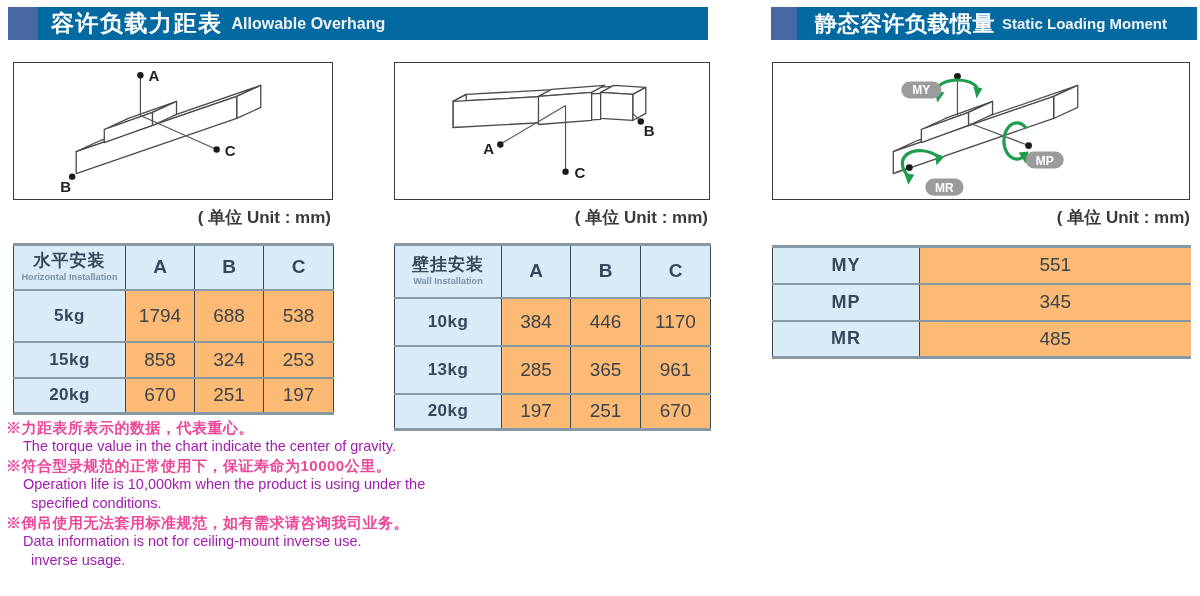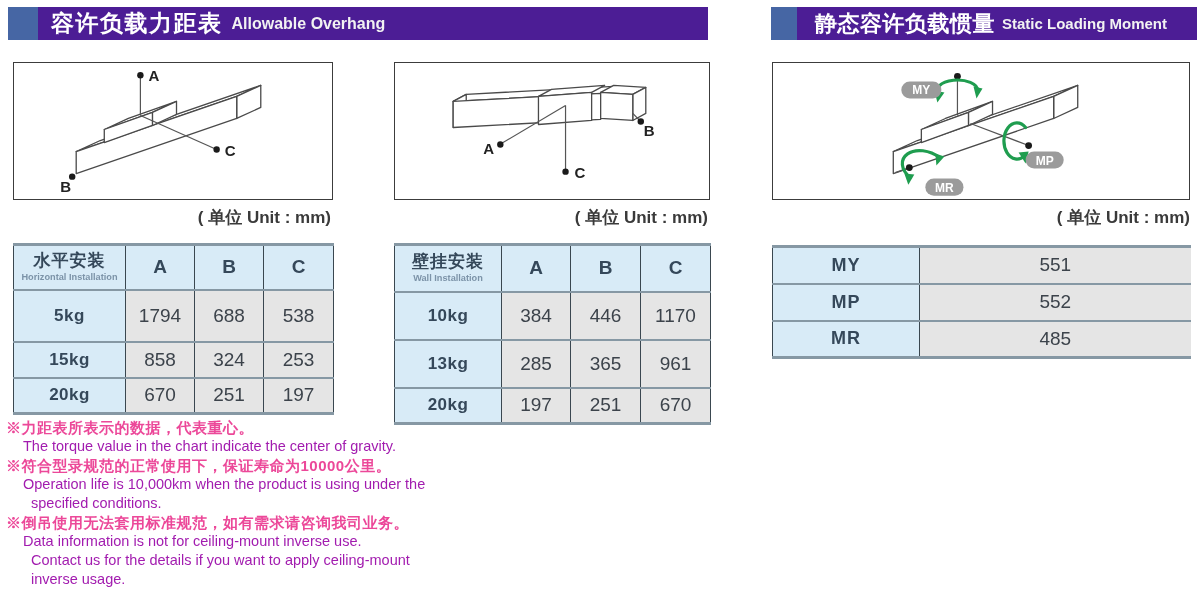--- a/index.html
+++ b/index.html
@@ -3,21 +3,21 @@
 <meta charset="utf-8">
 <style>
   * { margin:0; padding:0; box-sizing:border-box; }
   html,body { background:#ffffff; }
   .page {
     position:relative; width:1200px; height:596px; background:#ffffff;
     font-family:"Liberation Sans", sans-serif; overflow:hidden;
   }
   
   .hbar {
-    position:absolute; top:7px; height:33px; background:#4c1d95;
+    position:absolute; top:7px; height:33px; background:#0369a1;
     display:flex; align-items:center;
   }
   .accent { width:30px; height:33px; background:#4666a4; flex:0 0 auto; }
   .hzh { color:#ffffff; font-size:23px; font-weight:bold; margin-left:13px; letter-spacing:1.5px; white-space:nowrap; }
   .hen { color:#f2f2f2; font-size:16px; font-weight:600; margin-left:9px; white-space:nowrap; }
   .hbar-right .hzh { font-size:22px; margin-left:18px; letter-spacing:0.5px; }
   .hbar-right .hen { font-size:15px; margin-left:7px; }
   
   .dbox {
     position:absolute; top:62px; height:138px; background:#ffffff;
@@ -25,21 +25,21 @@
   }
   .dbox svg { display:block; width:100%; height:100%; }
   .unit {
     position:absolute; top:206px; font-size:17px; font-weight:600;
     color:#3a3a3a; text-align:right; white-space:nowrap;
   }
   
   table.dtable {
     position:absolute; border-collapse:collapse; table-layout:fixed;
     border-top:3px solid #8698a4; border-bottom:3px solid #8698a4;
-    background:#e5e5e5;
+    background:#fdba74;
   }
   .dtable tr { border-top:2px solid #8698a4; border-bottom:2px solid #8698a4; }
   .dtable th, .dtable td {
     border-left:1px solid #3a4750; border-right:1px solid #3a4750;
     text-align:center; vertical-align:middle; padding:0;
   }
   .dtable td:last-child.open-right, .dtable th:last-child.open-right { border-right:none; }
   .blue { background:#d8ebf7; }
   .hd-zh { font-size:17px; font-weight:bold; color:#35485a; line-height:1.1; letter-spacing:1px; }
   .hd-en { font-size:10px; color:#7c93a8; line-height:1.1; transform:scale(0.92); }
@@ -206,21 +206,21 @@
     </table>
 
   <table class="dtable" style="left:394px;top:243px;width:316px">
     <colgroup>
         <col style="width:107px">
         <col style="width:69px">
         <col style="width:70px">
         <col style="width:70px">
       </colgroup>
     <tbody>
-        <tr style="height:47px">
+        <tr style="height:53px">
       <th class="blue">
         <div class="hd-zh">壁挂安装</div>
         <div class="hd-en">Wall Installation</div>
       </th>
       <th class="blue colhd">A</th>
       <th class="blue colhd">B</th>
       <th class="blue colhd">C</th>
     </tr>
     <tr style="height:48px">
       <td class="blue load">10kg</td>
@@ -248,34 +248,33 @@
         <col style="width:147px">
         <col style="width:271px">
       </colgroup>
     <tbody>
         <tr style="height:37px">
       <td class="blue mlabel">MY</td>
       <td class="val open-right">551</td>
     </tr>
     <tr style="height:37px">
       <td class="blue mlabel">MP</td>
-      <td class="val open-right">552</td>
+      <td class="val open-right">345</td>
     </tr>
     <tr style="height:37px">
       <td class="blue mlabel">MR</td>
       <td class="val open-right">485</td>
     </tr>
   </tbody>
     </table>
 
   <div class="footnotes">
     <div class="fn-zh">※力距表所表示的数据，代表重心。</div>
     <div class="fn-en">The torque value in the chart indicate the center of gravity.</div>
     <div class="fn-zh">※符合型录规范的正常使用下，保证寿命为10000公里。</div>
     <div class="fn-en">Operation life is 10,000km when the product is using under the</div>
     <div class="fn-en ind2">specified conditions.</div>
     <div class="fn-zh">※倒吊使用无法套用标准规范，如有需求请咨询我司业务。</div>
     <div class="fn-en">Data information is not for ceiling-mount inverse use.</div>
-    <div class="fn-en ind2">Contact us for the details if you want to apply ceiling-mount</div>
     <div class="fn-en ind2">inverse usage.</div>
   </div>
 
 </div>
 
 </body></html>

